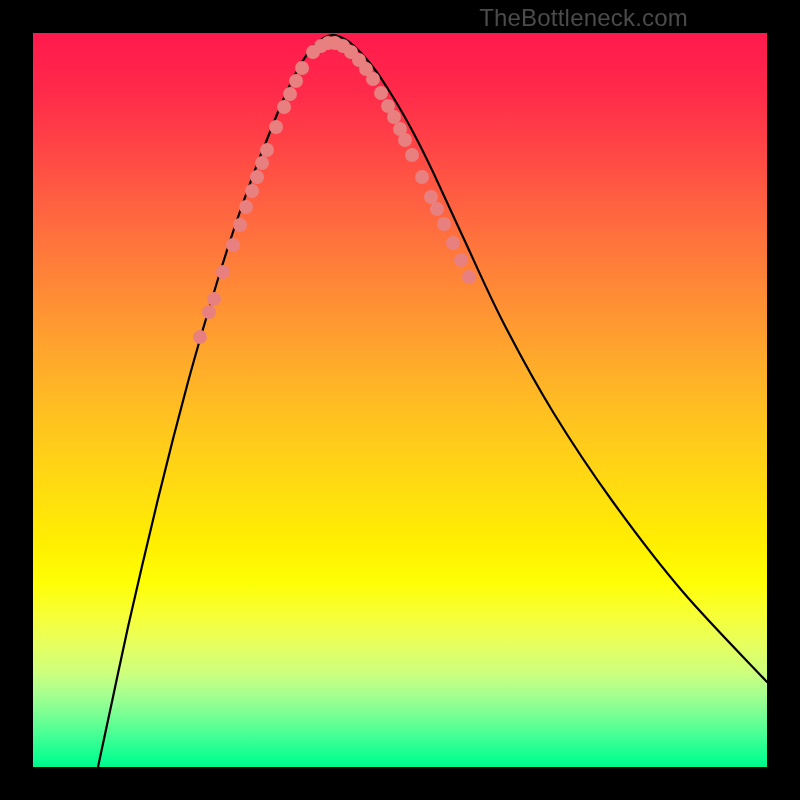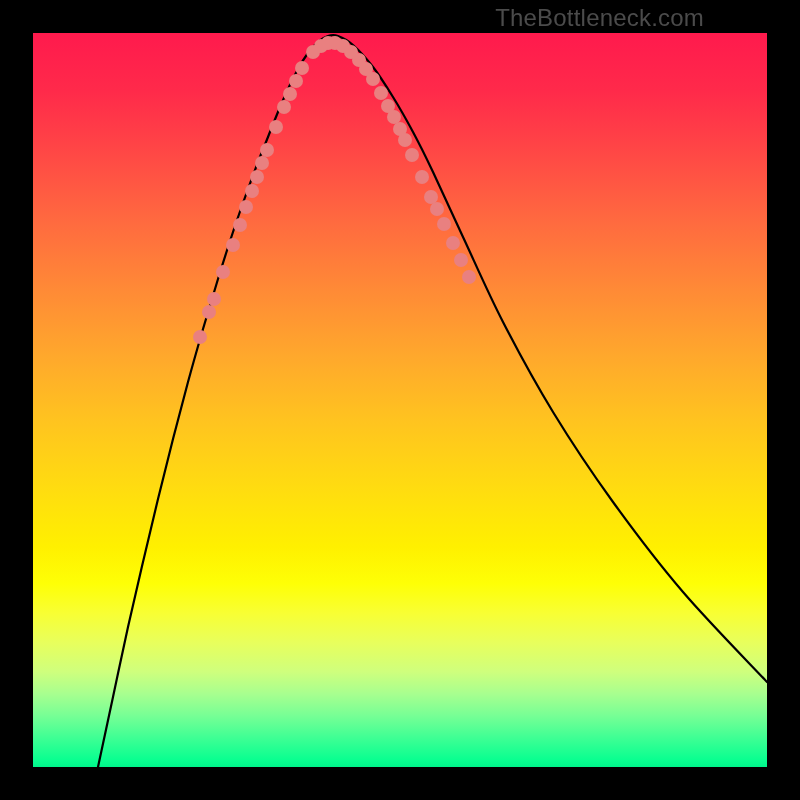--- a/index.html
+++ b/index.html
@@ -11,21 +11,20 @@
     background: #000;
     font-family: Arial, Helvetica, sans-serif;
   }
   .frame {
     position: absolute;
     top: 0;
     left: 0;
     width: 700px;
     height: 800px;
     background: #000;
-    padding-left: 16px;
   }
   .plot-area {
     position: absolute;
     top: 33px;
     left: 33px;
     width: 734px;
     height: 734px;
     overflow: hidden;
   }
   .gradient {

